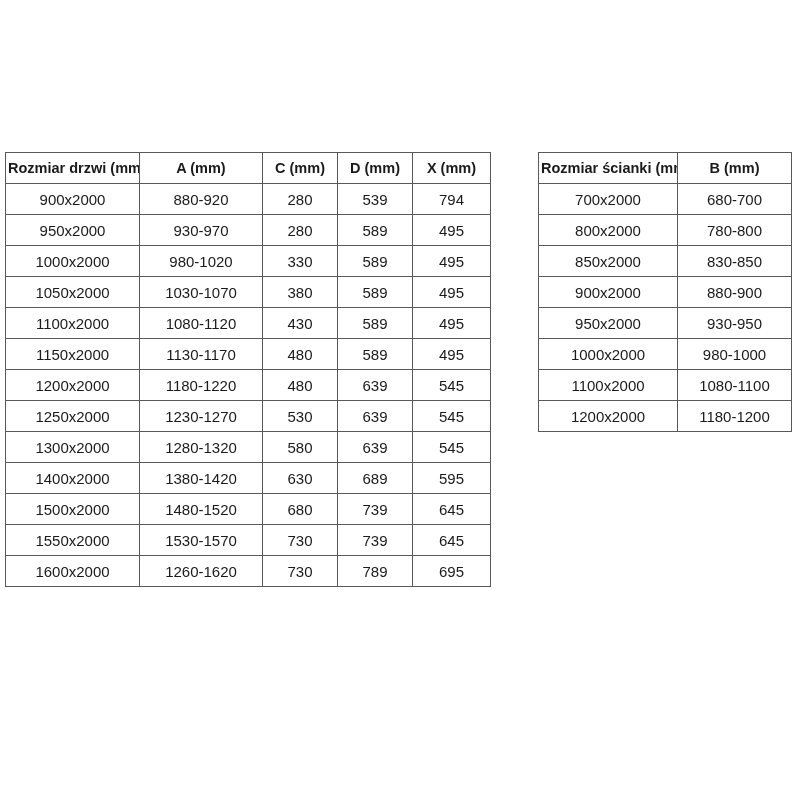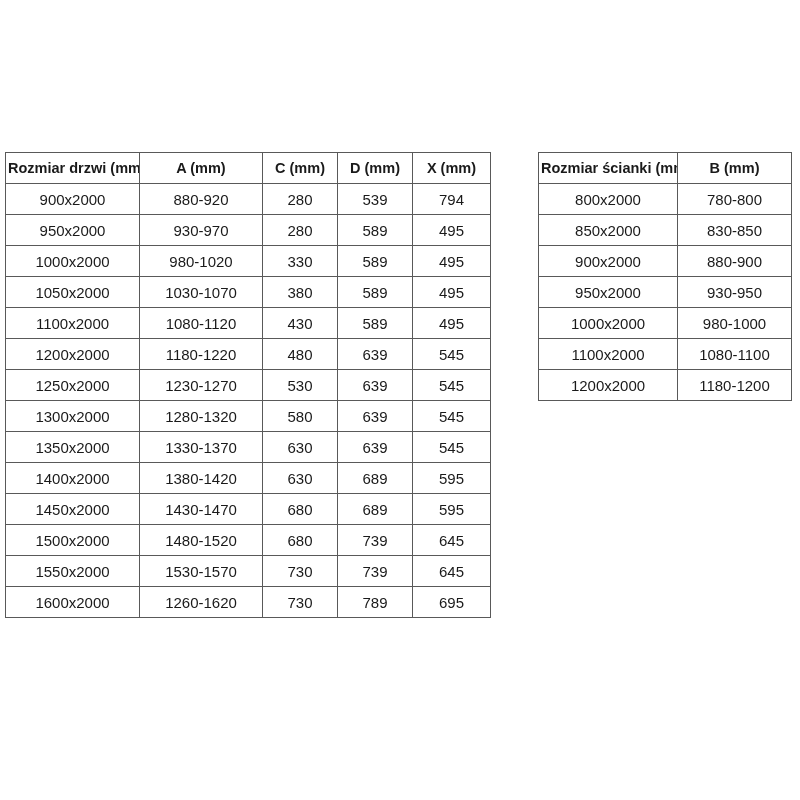--- a/index.html
+++ b/index.html
@@ -99,20 +99,27 @@
           <td>495</td>
         </tr>
         <tr>
           <td>1100x2000</td>
           <td>1080-1120</td>
           <td>430</td>
           <td>589</td>
           <td>495</td>
         </tr>
         <tr>
+          <td>1150x2000</td>
+          <td>1130-1170</td>
+          <td>480</td>
+          <td>589</td>
+          <td>495</td>
+        </tr>
+        <tr>
           <td>1200x2000</td>
           <td>1180-1220</td>
           <td>480</td>
           <td>639</td>
           <td>545</td>
         </tr>
         <tr>
           <td>1250x2000</td>
           <td>1230-1270</td>
           <td>530</td>
@@ -120,37 +127,23 @@
           <td>545</td>
         </tr>
         <tr>
           <td>1300x2000</td>
           <td>1280-1320</td>
           <td>580</td>
           <td>639</td>
           <td>545</td>
         </tr>
         <tr>
-          <td>1350x2000</td>
-          <td>1330-1370</td>
-          <td>630</td>
-          <td>639</td>
-          <td>545</td>
-        </tr>
-        <tr>
           <td>1400x2000</td>
           <td>1380-1420</td>
           <td>630</td>
-          <td>689</td>
-          <td>595</td>
-        </tr>
-        <tr>
-          <td>1450x2000</td>
-          <td>1430-1470</td>
-          <td>680</td>
           <td>689</td>
           <td>595</td>
         </tr>
         <tr>
           <td>1500x2000</td>
           <td>1480-1520</td>
           <td>680</td>
           <td>739</td>
           <td>645</td>
         </tr>
@@ -177,20 +170,24 @@
         <col class="c1">
     </colgroup>
   <thead>
         <tr>
           <th>Rozmiar ścianki (mm)</th>
           <th>B (mm)</th>
         </tr>
       </thead>
       <tbody>
         <tr>
+          <td>700x2000</td>
+          <td>680-700</td>
+        </tr>
+        <tr>
           <td>800x2000</td>
           <td>780-800</td>
         </tr>
         <tr>
           <td>850x2000</td>
           <td>830-850</td>
         </tr>
         <tr>
           <td>900x2000</td>
           <td>880-900</td>

